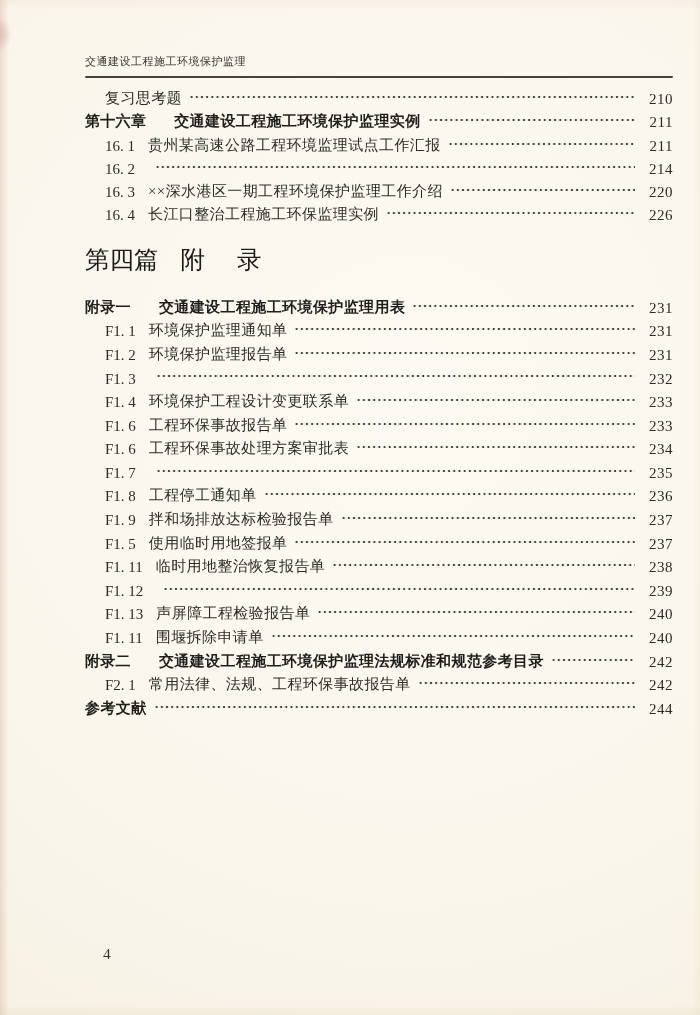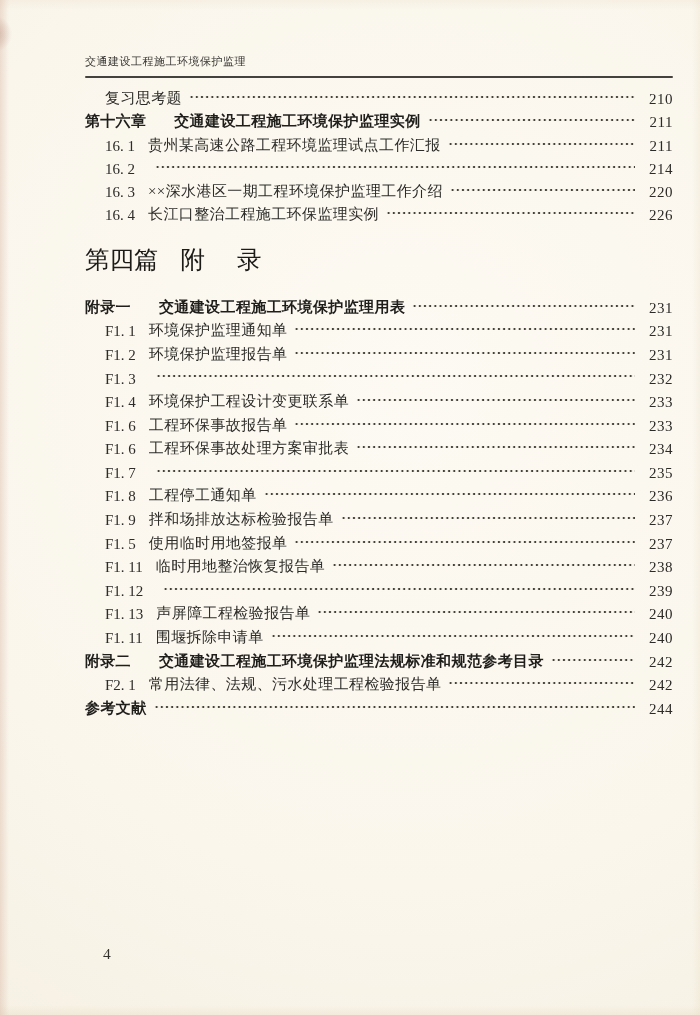--- a/index.html
+++ b/index.html
@@ -211,21 +211,21 @@
           <span class="t-page">240</span>
         </div>
         <div class="toc-row chapter">
           <span class="t-num">附录二</span>
           <span class="t-label">交通建设工程施工环境保护监理法规标准和规范参考目录</span>
           <span class="dots"></span>
           <span class="t-page">242</span>
         </div>
         <div class="toc-row sub">
           <span class="t-num">F2. 1</span>
-          <span class="t-label">常用法律、法规、污水处理工程检验报告单</span>
+          <span class="t-label">常用法律、法规、工程环保事故报告单</span>
           <span class="dots"></span>
           <span class="t-page">242</span>
         </div>
         <div class="toc-row chapter">
 
           <span class="t-label">参考文献</span>
           <span class="dots"></span>
           <span class="t-page">244</span>
         </div>
       </div>

